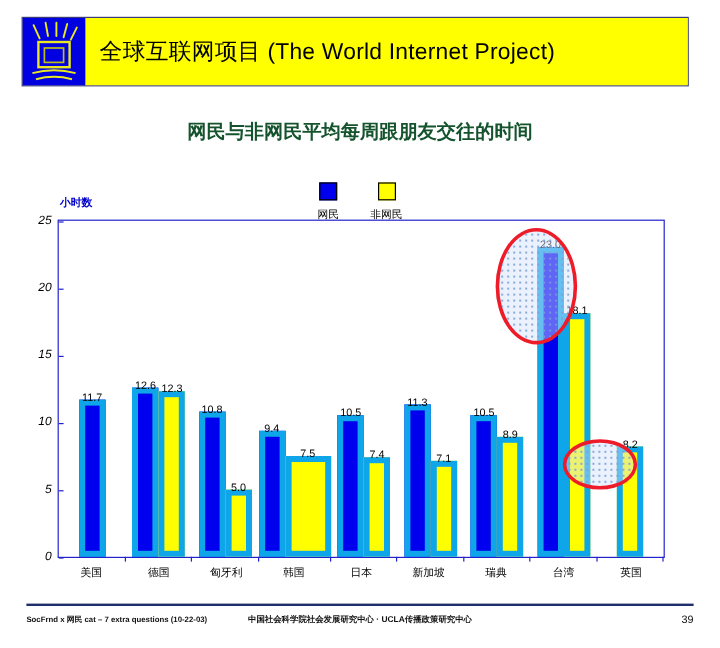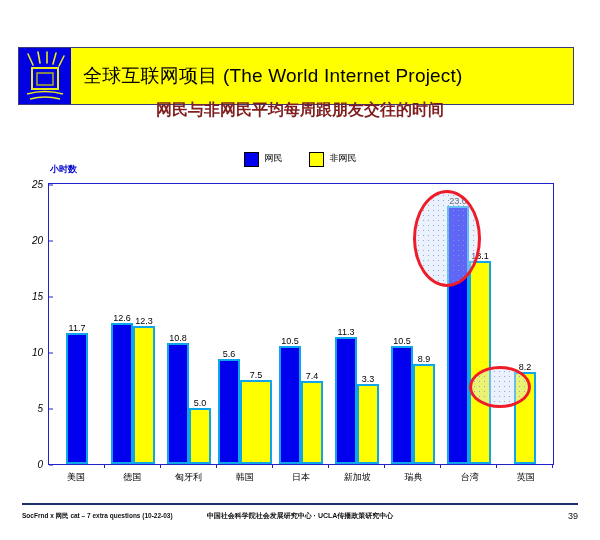--- a/index.html
+++ b/index.html
@@ -4,46 +4,46 @@
 <style>
   html,body{margin:0;padding:0;}
   body{
     width:600px;height:540px;background:#ffffff;
     font-family:"Liberation Sans","DejaVu Sans",sans-serif;
     overflow:hidden;position:relative;
   }
   
   .header{
     position:absolute;left:18px;top:14px;width:556px;height:58px;
-    display:flex;border:1px solid #3a3a7a;box-sizing:border-box;margin-top:33px;
+    display:flex;border:1px solid #3a3a7a;box-sizing:border-box;
   }
   .logo-box{
     width:52px;height:100%;background:#0000e0;position:relative;flex:0 0 52px;
     border-right:1px solid #202060;box-sizing:border-box;
   }
   .logo-box svg{position:absolute;left:0;top:0;}
   .title-bar{
     flex:1;background:#ffff00;display:flex;align-items:center;
     padding-left:12px;box-sizing:border-box;
   }
   .title-bar .ttl{
     font-size:19px;color:#000000;font-weight:400;letter-spacing:.2px;
     white-space:nowrap;
   }
   
   .chart-title{
     position:absolute;left:0;top:100px;width:600px;text-align:center;
-    font-size:16px;font-weight:bold;color:#7f1d1d;
+    font-size:16px;font-weight:bold;color:#14532d;
   }
   
   .legend{
     position:absolute;left:0;top:152px;width:600px;
     display:flex;justify-content:center;align-items:center;gap:26px;
   }
-  .legend-item{display:flex;gap:6px;}
+  .legend-item{display:flex;align-items:center;gap:6px;flex-direction:column;}
   .legend-swatch{width:13px;height:13px;border:1px solid #000;display:block;}
   .legend-label{font-size:9px;color:#000;}
   
   .plot-wrap{position:absolute;left:0;top:160px;width:600px;height:330px;}
   .axis-label{
     position:absolute;left:50px;top:3px;font-size:9px;font-weight:bold;color:#0000cc;
   }
   .plot{
     position:absolute;left:48px;top:23px;width:506px;height:282px;
     border-left:1px solid #2222cc;border-bottom:1px solid #2222cc;
@@ -62,21 +62,21 @@
     display:flex;align-items:flex-end;
   }
   .group{
     flex:1;height:100%;position:relative;display:flex;
     align-items:flex-end;justify-content:center;gap:0px;
   }
   .group::after{
     content:"";position:absolute;right:0;bottom:-4px;width:1px;height:4px;background:#2222cc;
   }
   .bar{
-    width:22px;position:relative;border:2px solid #0ea5e9;box-sizing:border-box;
+    width:22px;position:relative;border:5px solid #0ea5e9;box-sizing:border-box;
   }
   .bar.blue{background:#0000ee;}
   .bar.yellow{background:#ffff00;}
   .bar .val{
     position:absolute;bottom:100%;left:50%;transform:translateX(-50%);
     margin-bottom:2px;font-size:9px;color:#000;white-space:nowrap;
   }
   .xlabels{
     position:absolute;left:48px;top:311px;width:506px;height:20px;display:flex;
   }
@@ -180,40 +180,40 @@
         <div class="group">
           <div class="bar blue" style="height: 43.2%;">
             <span class="val">10.8</span>
           </div>
           <div class="bar yellow" style="height: 20%;">
             <span class="val">5.0</span>
           </div>
         </div>
         <div class="group">
           <div class="bar blue" style="height: 37.6%;">
-            <span class="val">5.6</span>
+            <span class="val">9.4</span>
           </div>
           <div class="bar yellow" style="height: 30%; padding-left: 28px;">
             <span class="val">7.5</span>
           </div>
         </div>
         <div class="group">
           <div class="bar blue" style="height: 42%;">
             <span class="val">10.5</span>
           </div>
           <div class="bar yellow" style="height: 29.6%;">
             <span class="val">7.4</span>
           </div>
         </div>
         <div class="group">
           <div class="bar blue" style="height: 45.2%;">
             <span class="val">11.3</span>
           </div>
           <div class="bar yellow" style="height: 28.4%;">
-            <span class="val">3.3</span>
+            <span class="val">7.1</span>
           </div>
         </div>
         <div class="group">
           <div class="bar blue" style="height: 42%;">
             <span class="val">10.5</span>
           </div>
           <div class="bar yellow" style="height: 35.6%;">
             <span class="val">8.9</span>
           </div>
         </div>

